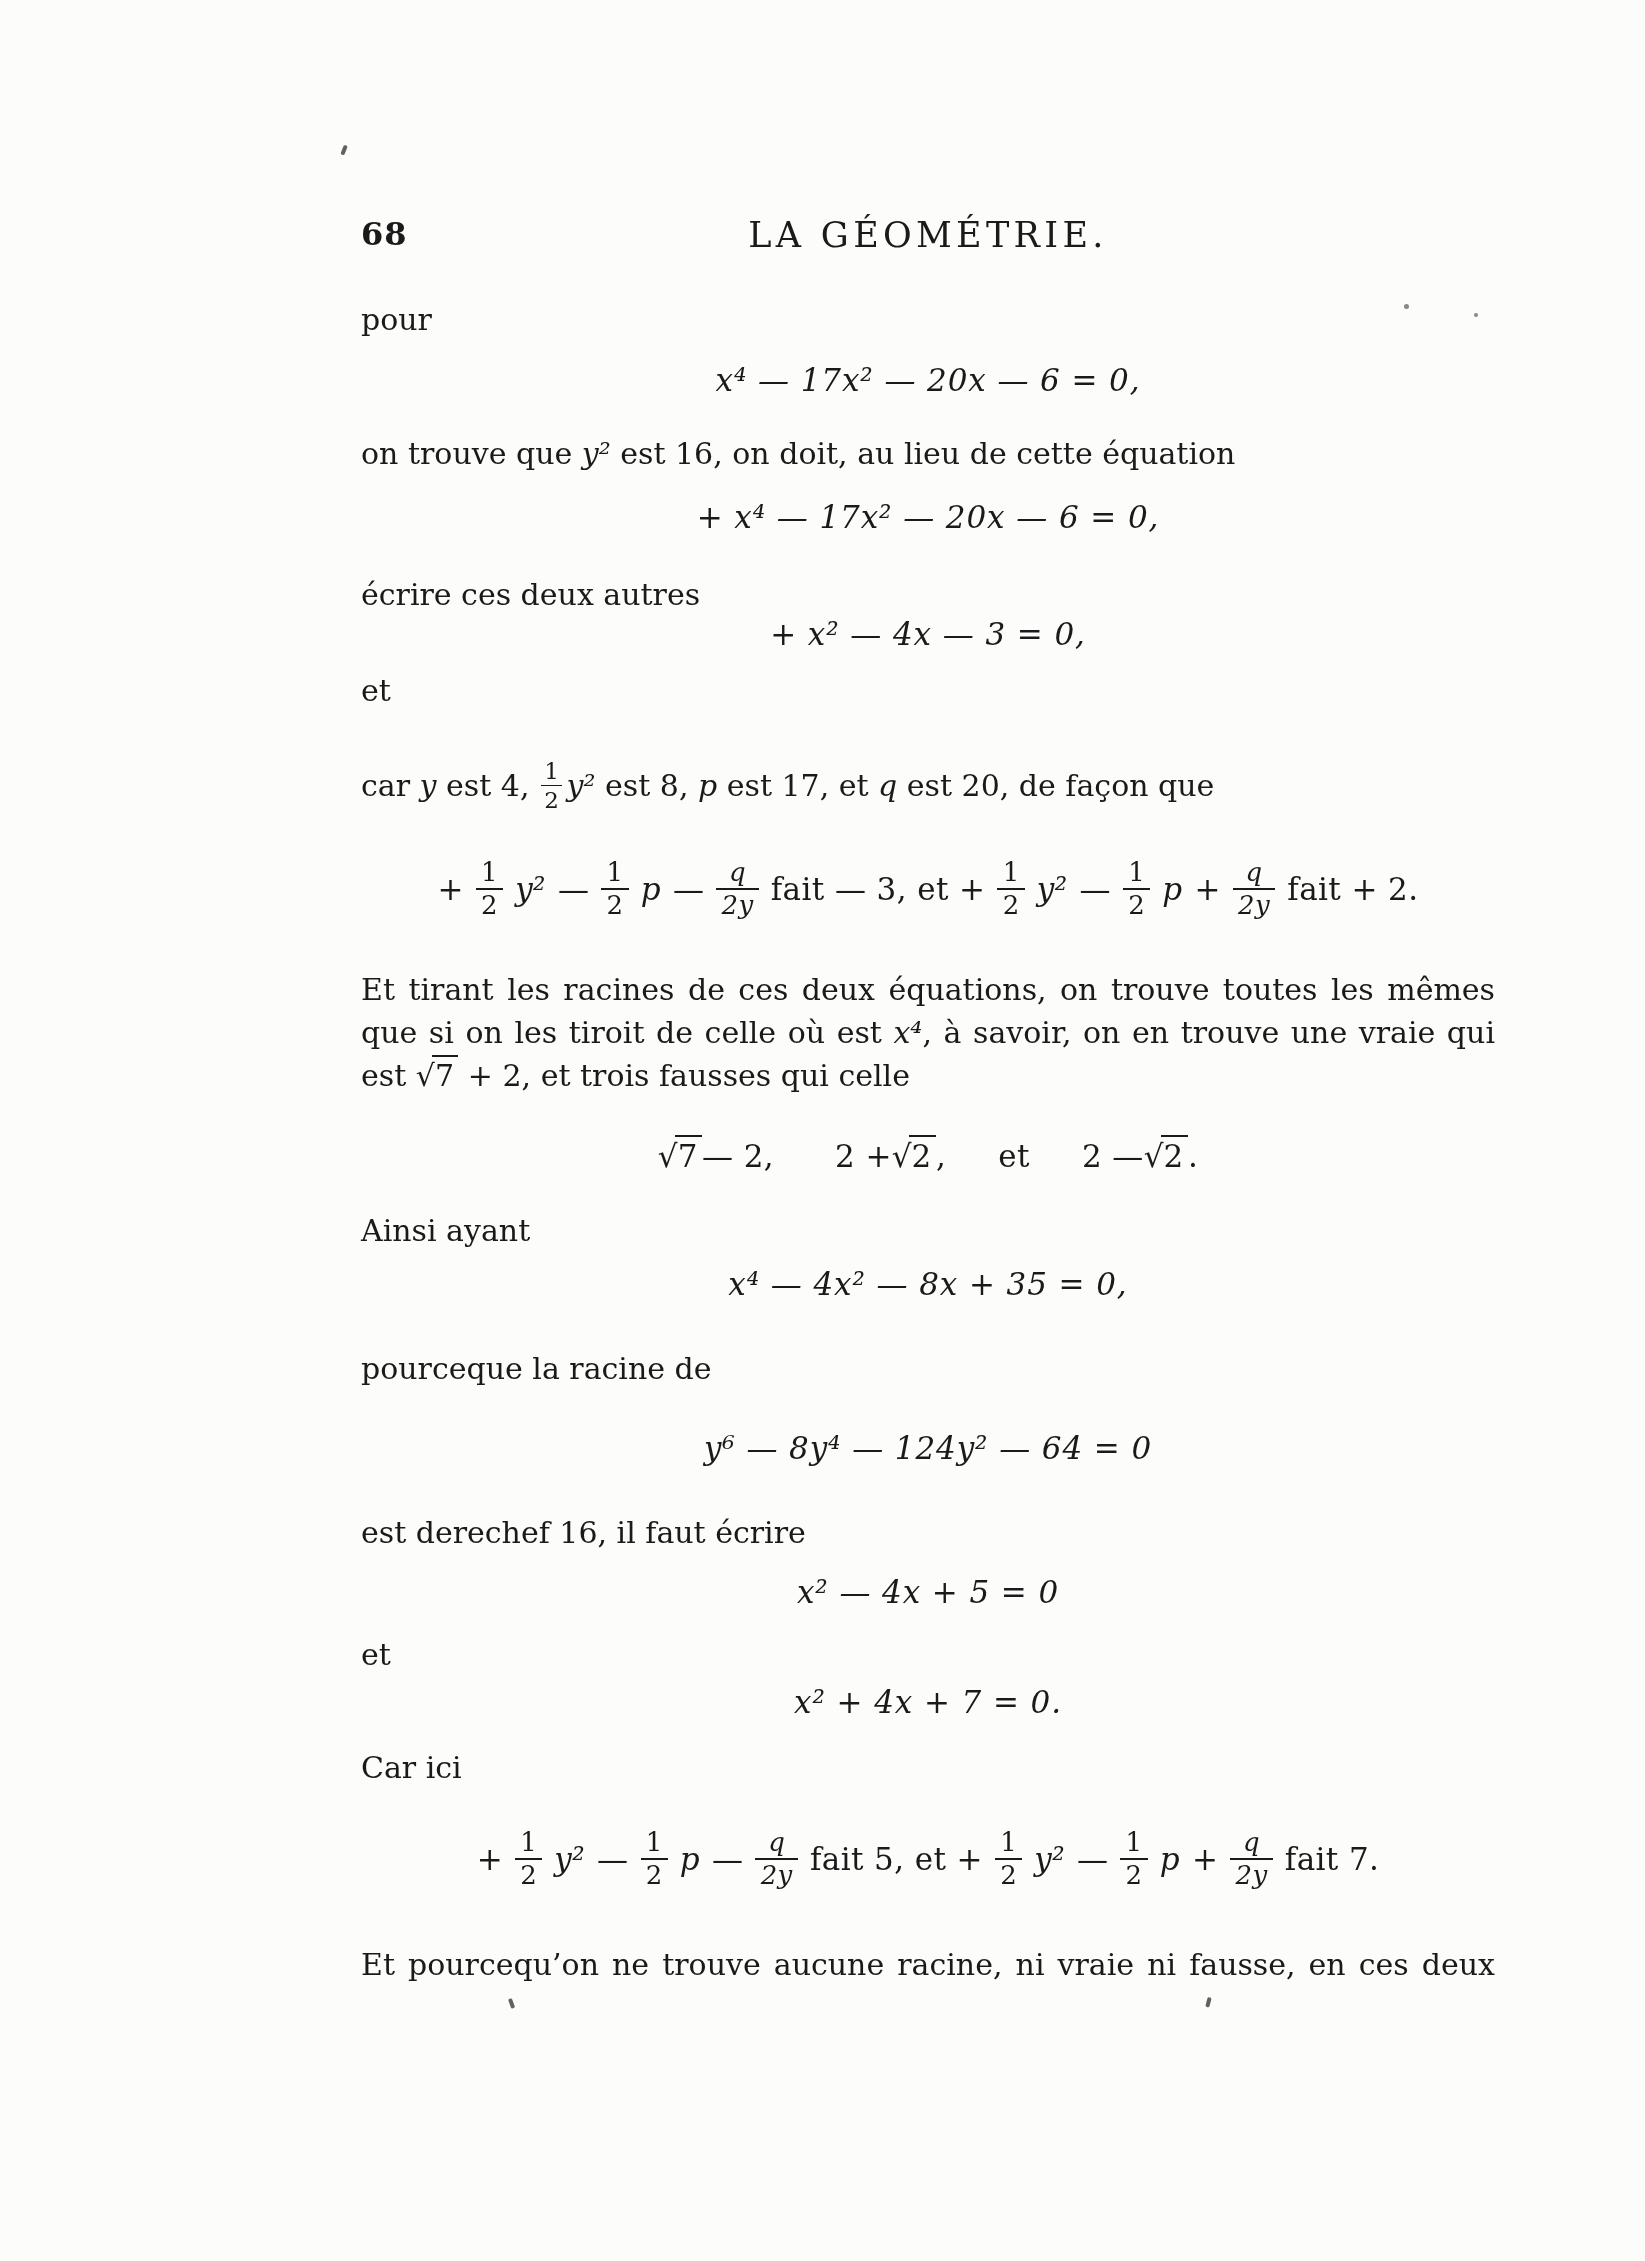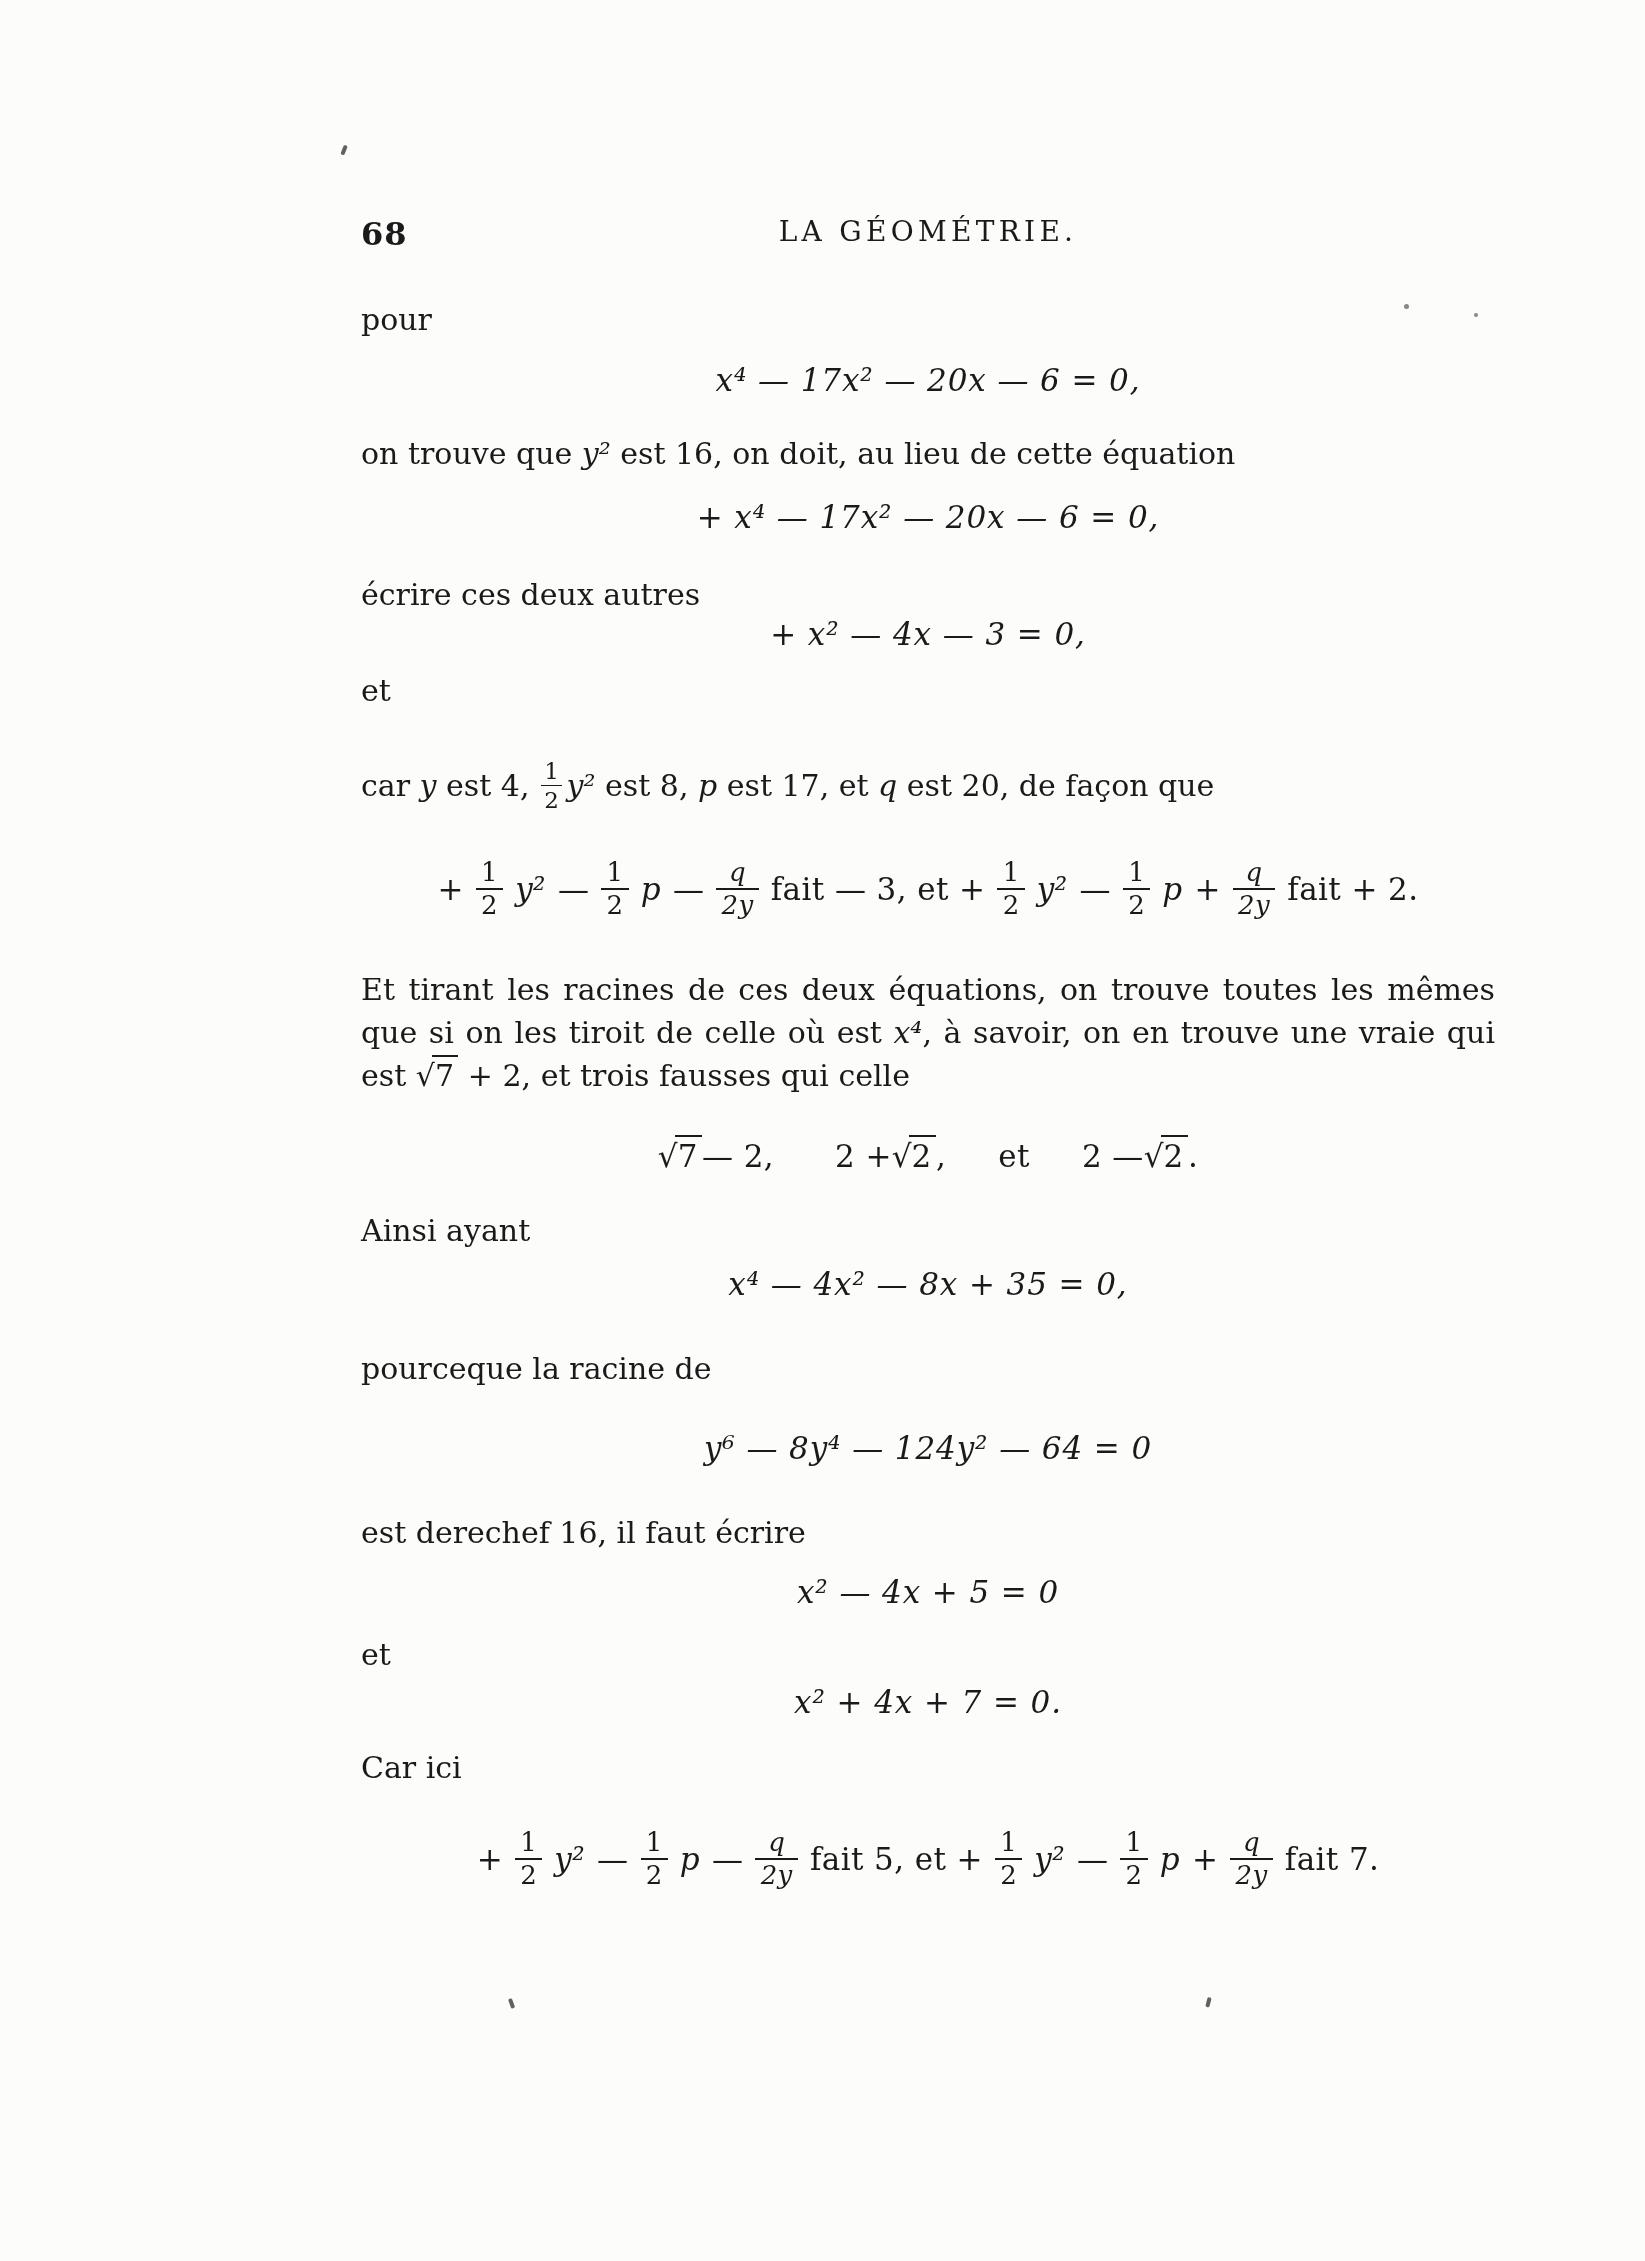--- a/index.html
+++ b/index.html
@@ -16,21 +16,21 @@
     position: absolute;
     left: 361px;
     top: 215px;
     width: 1134px;
   }
   .header-row { position: relative; text-align: center; height: 40px; }
   .page-num {
     position: absolute; left: 0; top: 0;
     font-size: 32px; letter-spacing: 0.9px; font-weight: 600;
   }
-  .running-title { font-size: 28px; letter-spacing: 4.3px; }
+  .running-title { font-size: 35px; letter-spacing: 4.3px; }
 
   p.body-text {
     font-size: 30px;
     line-height: 43px;
     margin: 0;
     text-align: justify;
   }
   p.full-justify { text-align-last: justify; }
 
   .eq {
@@ -236,16 +236,17 @@
         </span>
       <span class="var">p</span>
       <span class="rm">+</span>
       <span class="dfrac it">
           <span class="num">q</span>
           <span class="den">2y</span>
         </span>
       <span class="rm">fait 7.</span>
     </div>
 
+    <p class="body-text full-justify" style="margin-top:52px;">Et pourcequ’on ne trouve aucune racine, ni vraie ni fausse, en ces deux</p>
 
   </div>
 </div>
 
 
 </body></html>

